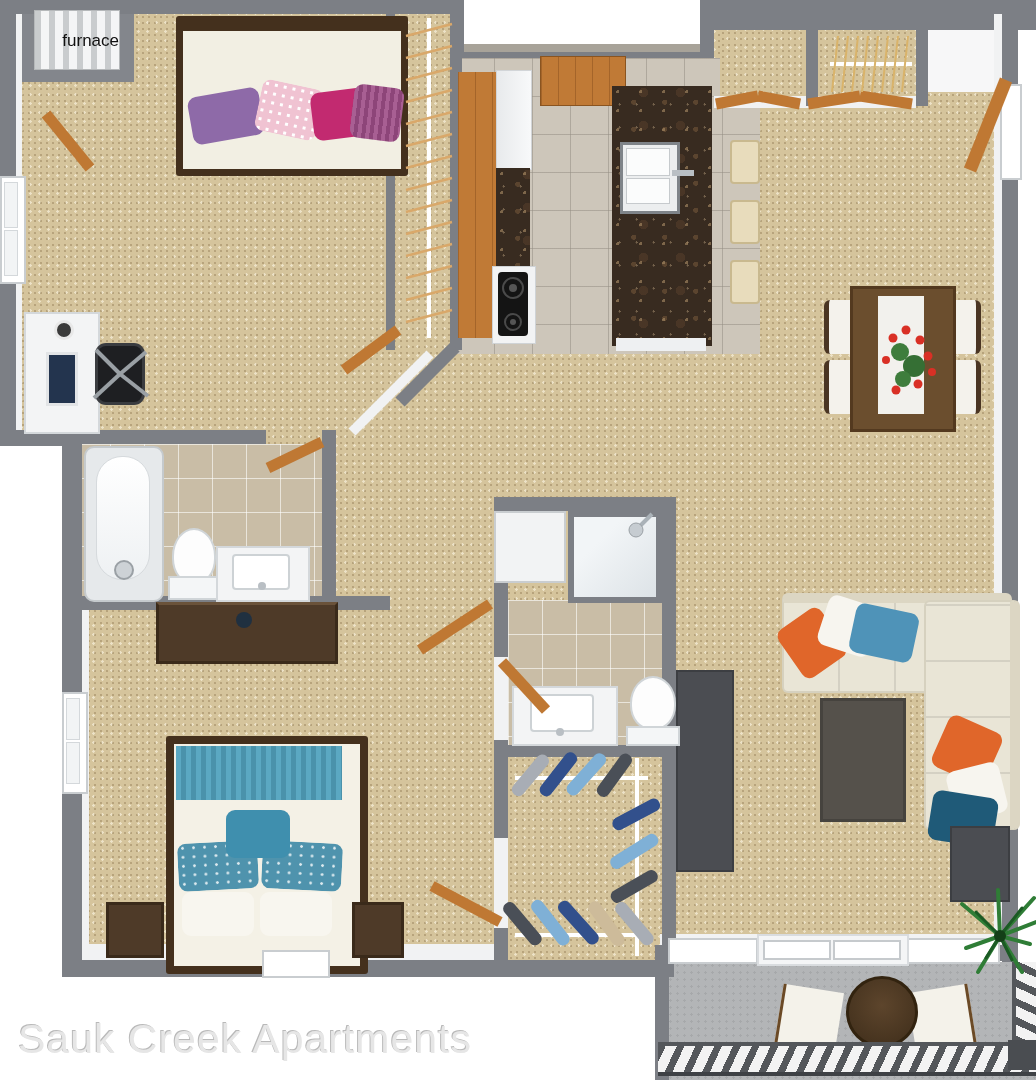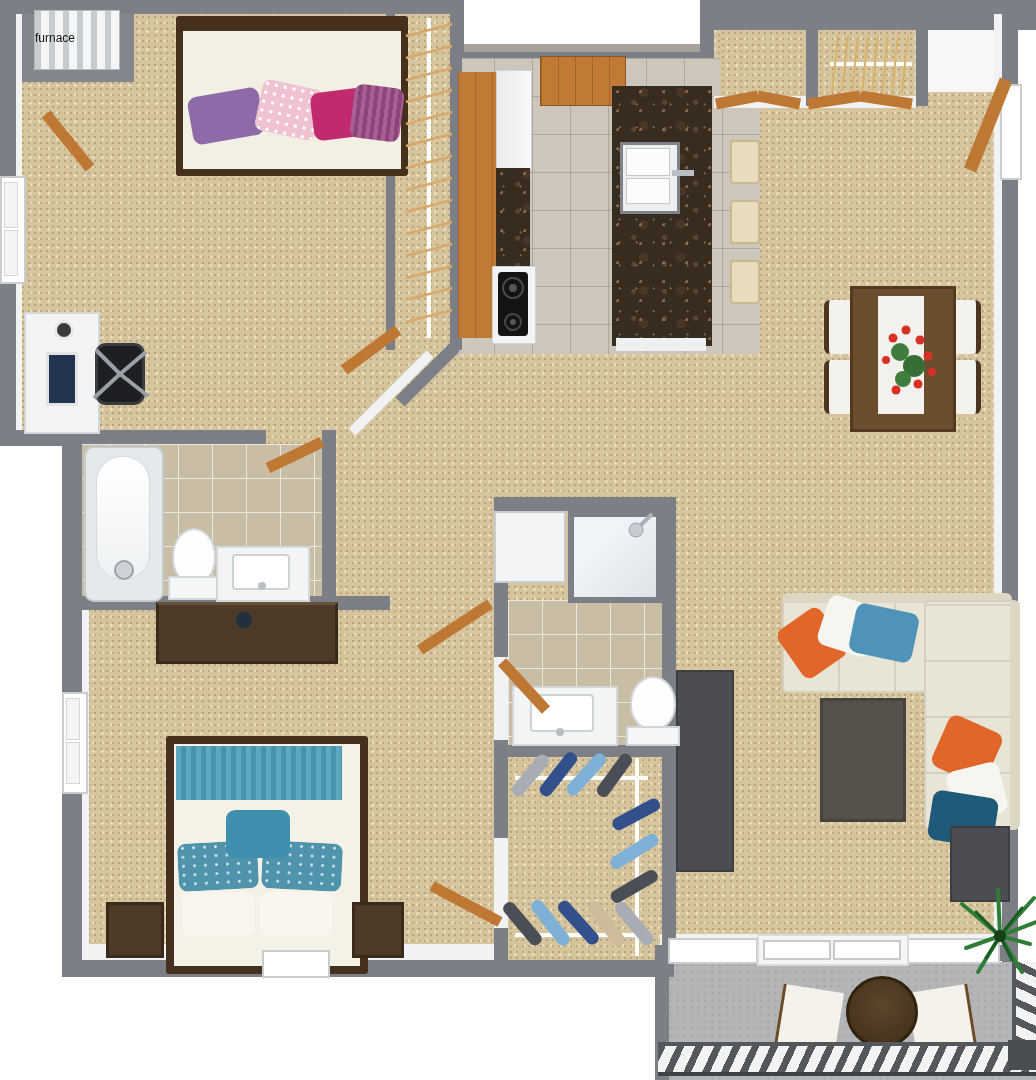--- a/index.html
+++ b/index.html
@@ -35,22 +35,22 @@
     background-size:7px 7px;}
   .hatch-b{background:repeating-linear-gradient(115deg,#54575b 0 7px,#f3f3f3 7px 17px);
     border-top:4px solid #54575b;border-bottom:4px solid #3e4145;}
   .hatch-r{background:repeating-linear-gradient(25deg,#54575b 0 7px,#f3f3f3 7px 17px);
     border-left:4px solid #54575b;border-right:4px solid #3e4145;}
   .pillow{border-radius:9px;}
   .white-furn{background:#f3f4f5;border:2px solid #d4d8db;}
   .sofa{background-color:#e9e5d6;border:2px solid #d6d1bf;border-radius:6px;}
   #brand{position:absolute;left:18px;top:1016px;font-size:41px;letter-spacing:1px;
     color:#e6e6e6;text-shadow:-1px -1px 0 #b9b9b9,1px 1px 0 #ffffff;z-index:9;}
-  #furnace-label{position:absolute;width:100%;text-align:left;top:20px;
-    font-size:12px;color:#111;}
+  #furnace-label{position:absolute;width:100%;text-align:right;top:20px;
+    font-size:17px;color:#111;}
   svg.overlay{position:absolute;left:0;top:0;z-index:7;pointer-events:none;}
   .z1{z-index:1}.z2{z-index:2}.z4{z-index:4}.z5{z-index:5}.z6{z-index:6}
 </style>
 </head>
 <body>
 
 <div id="canvas">
 
   <div class="a carpet z1" style="left:14px;top:14px;width:990px;height:946px;"></div>
   <div class="a z1" style="left:0;top:446px;width:62px;height:634px;background:#fff;"></div>
@@ -302,13 +302,14 @@
     </g>
 
     <g stroke="#9aa0a5" stroke-width="4">
       <line x1="120" y1="374" x2="96" y2="350"></line>
         <line x1="120" y1="374" x2="146" y2="352"></line>
       <line x1="120" y1="374" x2="94" y2="398"></line>
         <line x1="120" y1="374" x2="148" y2="396"></line>
     </g>
   </svg>
 
+  <div id="brand">Sauk Creek Apartments</div>
 </div>
 
 </body></html>

